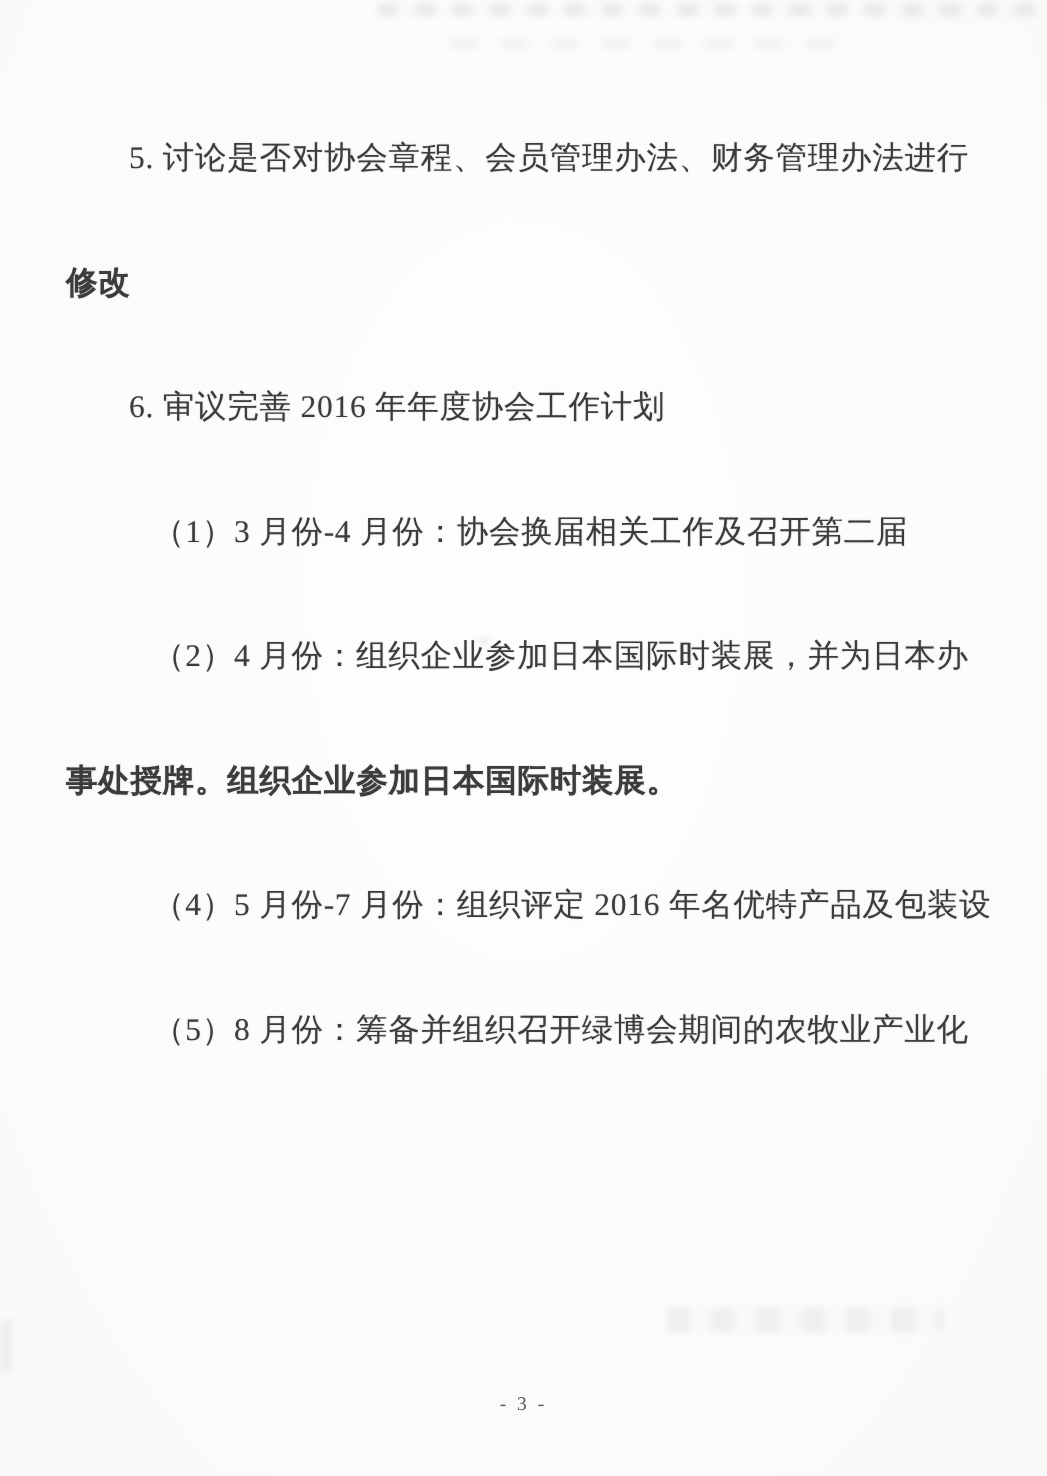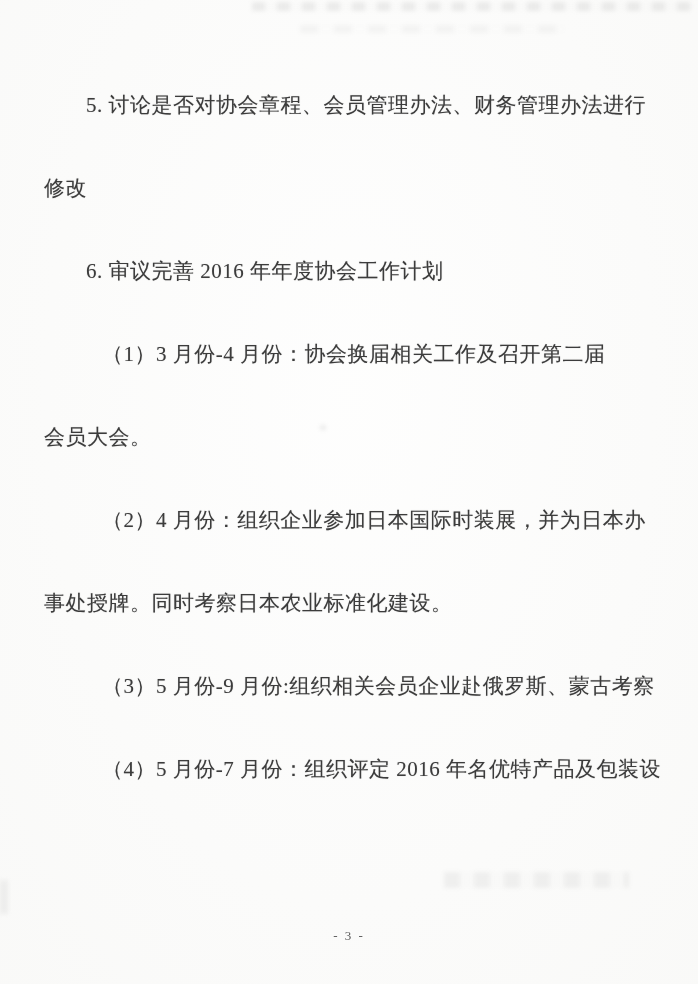--- a/index.html
+++ b/index.html
@@ -37,21 +37,21 @@
     line-height: 41px;
   }
   .body-sec .line {
     height: 39px;
     line-height: 39px;
     margin-top: 44px;
   }
   .indent-item { padding-left: 58px; }
   .indent-note { padding-left: 98px; }
   .indent-num  { padding-left: 42px; }
-  .indent-none { padding-left: 0; }
+  .indent-none { padding-left: 0; font-weight: bold; }
   .sec5-start  { margin-top: 12px; }
   .page-number {
     position: absolute;
     top: 928px;
     left: 0;
     width: 100%;
     text-align: center;
     font-size: 13px;
     letter-spacing: 2px;
     color: #5a5a5a;
@@ -105,28 +105,27 @@
 
   <div class="content">
 
 
     <div class="body-sec">
       <p class="line indent-num sec5-start">5. 讨论是否对协会章程、会员管理办法、财务管理办法进行</p>
       <p class="line indent-none">修改</p>
       <p class="line indent-num">6. 审议完善 2016 年年度协会工作计划</p>
 
       <p class="line indent-item">（1）3 月份-4 月份：协会换届相关工作及召开第二届</p>
-      <p class="line indent-none">会员大会。</p>
 
       <p class="line indent-item">（2）4 月份：组织企业参加日本国际时装展，并为日本办</p>
-      <p class="line indent-none">事处授牌。同时考察日本农业标准化建设。</p>
+      <p class="line indent-none">事处授牌。组织企业参加日本国际时装展。</p>
 
-      <p class="line indent-item">（3）5 月份-9 月份:组织相关会员企业赴俄罗斯、蒙古考察</p>
 
       <p class="line indent-item">（4）5 月份-7 月份：组织评定 2016 年名优特产品及包装设</p>
 
+      <p class="line indent-item">（5）8 月份：筹备并组织召开绿博会期间的农牧业产业化</p>
     </div>
 
   </div>
 
   <div class="page-number">- 3 -</div>
 
 </div>
 
 </body></html>

